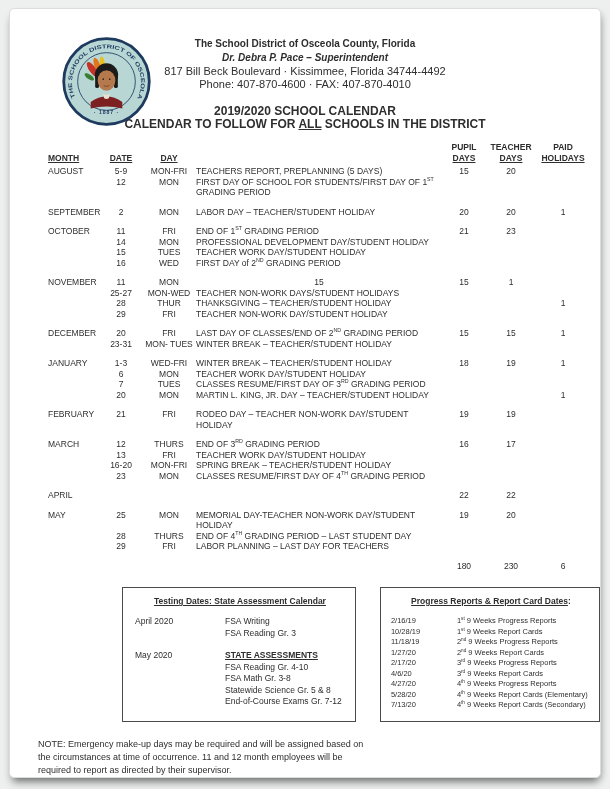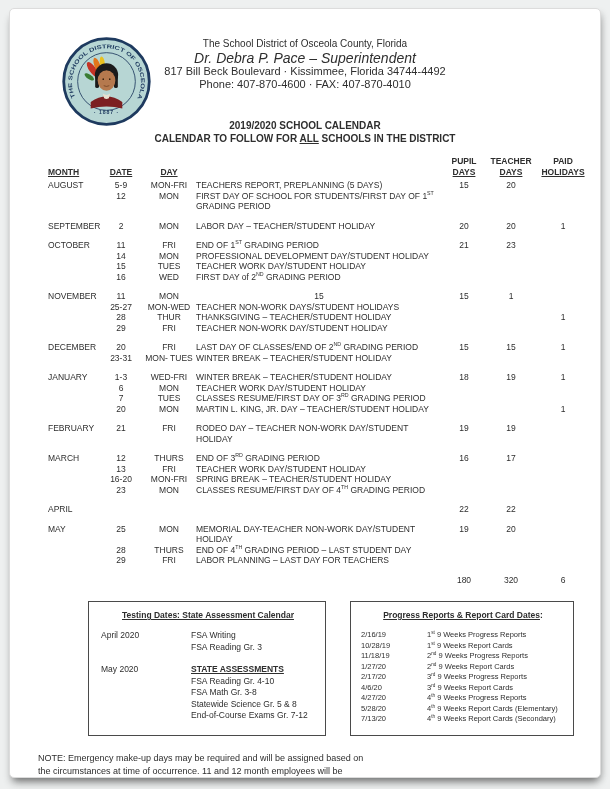--- a/index.html
+++ b/index.html
@@ -17,41 +17,41 @@
     background:#fff;
     border:1px solid #dcdcdc;
     border-radius:5px;
     box-shadow:0 7px 9px -3px rgba(0,0,0,.45), 3px 3px 7px -2px rgba(0,0,0,.18);
     overflow:hidden;
   }
   
   .header { position:relative; padding-top:28px; }
   .seal { position:absolute; left:50px; top:26px; width:93px; height:93px; }
   .head-text { text-align:center; }
-  .district  { font-size:10px; font-weight:normal; line-height:14px; }
-  .super     { font-size:14px; font-weight:normal; font-style:italic; line-height:14px; }
+  .district  { font-size:10px; font-weight:bold; line-height:14px; }
+  .super     { font-size:10px; font-weight:bold; font-style:italic; line-height:14px; }
   .addr      { font-size:11px;  line-height:13px; }
-  .cal-heading { text-align:center; font-weight:bold; font-size:10px; line-height:13px; margin-top:28px; }
+  .cal-heading { text-align:center; font-weight:bold; font-size:12px; line-height:13px; margin-top:14px; }
   .u { text-decoration:underline; }
   
   .cal-table { margin-top:11px; padding-left:38px; font-size:8.5px; }
   .cal-row {
     display:grid;
     grid-template-columns:52px 42px 54px 246px 44px 50px 54px;
     line-height:10.5px;
   }
   .cell { white-space:normal; }
   .cell.c { text-align:center; }
   .head-row { font-weight:bold; align-items:end; margin-bottom:3px; }
   .two-line span { display:block; }
   .month-block { margin-bottom:9px; }
   .totals-row { margin-top:1px; }
   sup { vertical-align:super; font-size:0.62em; line-height:0; }
   
-  .boxes { display:flex; margin-top:16px; padding-left:78px; gap:24px; }
+  .boxes { display:flex; margin-top:16px; padding-left:112px; gap:24px; }
   .box { border:1px solid #4a4a4a; background:#fff; }
   .testing-box { width:238px; padding:8px 10px 12px 12px; }
   .reports-box { width:224px; padding:8px 8px 10px 10px; height:fit-content; }
   .box-title { text-align:center; font-weight:bold; font-size:8.5px; margin-bottom:10px; }
   .t-section { display:grid; grid-template-columns:90px auto; font-size:8.5px; line-height:11.5px; margin-bottom:11px; }
   .t-section:last-child { margin-bottom:0; }
   .t-heading { font-weight:bold; text-decoration:underline; }
   .r-row { display:grid; grid-template-columns:66px auto; font-size:7.5px; line-height:10.5px; }
   
   .footer { display:flex; margin-top:16px; padding-left:28px;flex-direction:column; }
@@ -381,21 +381,21 @@
             <div class="cell c"></div>
             <div class="cell c"></div>
           </div>
         </div>
         <div class="cal-row totals-row">
           <div class="cell"></div>
           <div class="cell"></div>
           <div class="cell"></div>
           <div class="cell"></div>
           <div class="cell c">180</div>
-          <div class="cell c">320</div>
+          <div class="cell c">230</div>
           <div class="cell c">6</div>
         </div>
       </div>
   </div>
 
   <div class="boxes">
     <div class="box testing-box">
       <div class="box-title"><span class="u">Testing Dates: State Assessment Calendar</span></div>
       <div>
           <div class="t-section">

